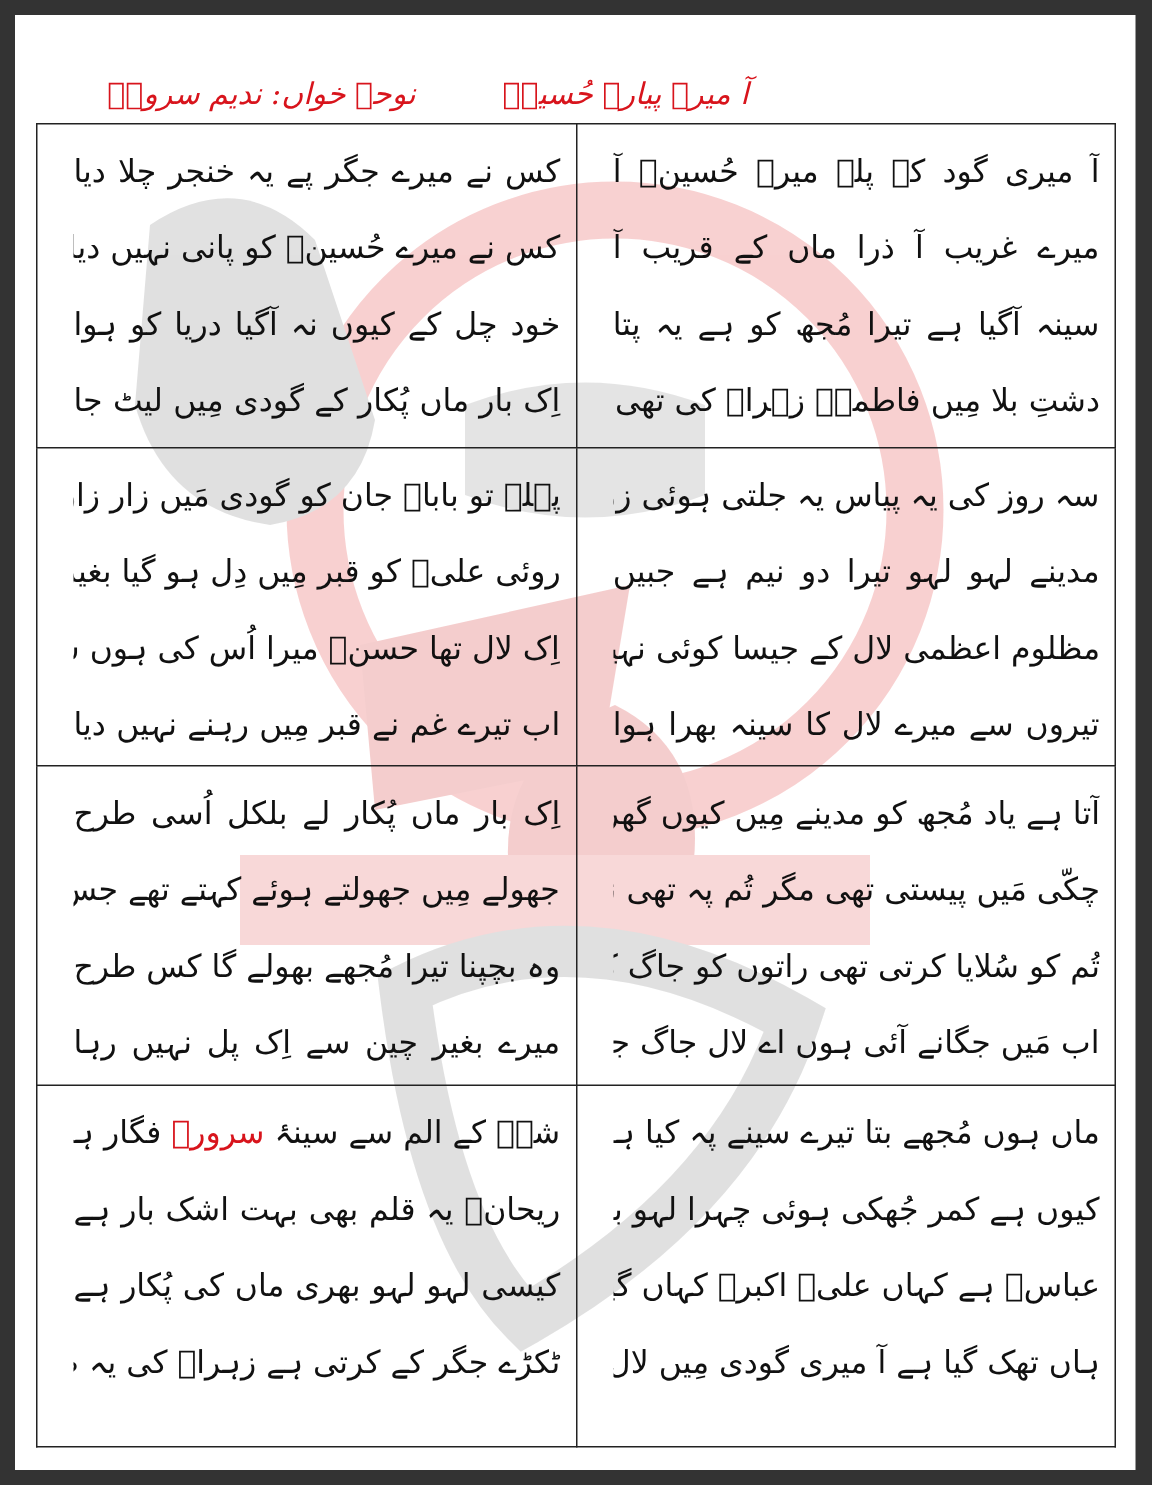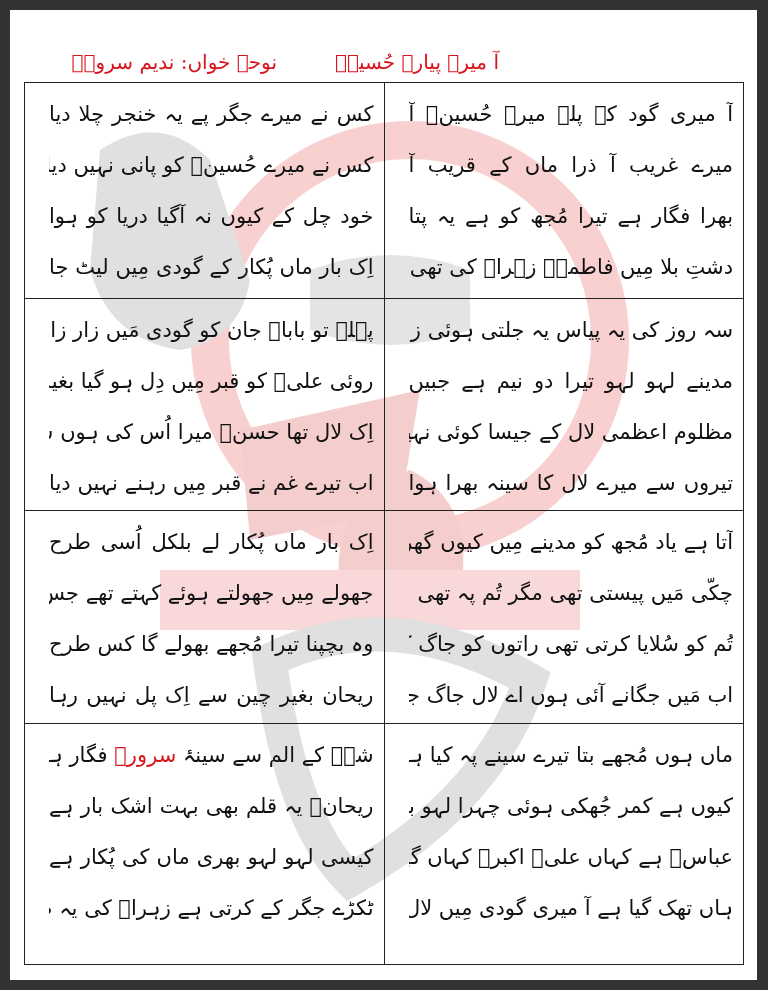--- a/index.html
+++ b/index.html
@@ -33,20 +33,21 @@
     width: 747px;
     height: 72px;
     direction: rtl;
   }
   .header span {
     position: absolute;
     top: 38px;
     color: #d8141c;
     font-family: "DejaVu Serif", serif;
     font-size: 20px;
+    font-style: italic;
     white-space: nowrap;
     line-height: 28px;
   }
   .h-poet { right: 78px; }
   .h-title { right: 258px; }
   .h-reciter { right: 480px; }
 
   table.lyrics {
     position: absolute;
     left: 14px;
@@ -98,21 +99,21 @@
     <span class="h-title">آ میرے پیارے حُسینؑ</span>
     <span class="h-reciter">نوحہ خواں: ندیم سرورؔ</span>
   </div>
 
   <table class="lyrics">
     <tbody>
         <tr class="r1">
       <td>
         <div class="line">آ میری گود کے پلے میرے حُسینؑ آ</div>
         <div class="line">میرے غریب آ ذرا ماں کے قریب آ</div>
-        <div class="line">بھرا فگار ہے تیرا مُجھ کو ہے یہ پتا</div>
+        <div class="line">سینہ آگیا ہے تیرا مُجھ کو ہے یہ پتا</div>
         <div class="line">دشتِ بلا مِیں فاطمہؑ زہراؑ کی تھی صدا</div>
       </td>
       <td>
         <div class="line">کس نے میرے جگر پے یہ خنجر چلا دیا</div>
         <div class="line">کس نے میرے حُسینؑ کو پانی نہیں دیا</div>
         <div class="line">خود چل کے کیوں نہ آگیا دریا کو ہوا</div>
         <div class="line">اِک بار ماں پُکار کے گودی مِیں لیٹ جا</div>
       </td>
     </tr>
     <tr class="r2">
@@ -133,21 +134,21 @@
       <td>
         <div class="line">آتا ہے یاد مُجھ کو مدینے مِیں کیوں گھر</div>
         <div class="line">چکّی مَیں پیستی تھی مگر تُم پہ تھی نظر</div>
         <div class="line">تُم کو سُلایا کرتی تھی راتوں کو جاگ کر</div>
         <div class="line">اب مَیں جگانے آئی ہوں اے لال جاگ جا</div>
       </td>
       <td>
         <div class="line">اِک بار ماں پُکار لے بلکل اُسی طرح</div>
         <div class="line">جھولے مِیں جھولتے ہوئے کہتے تھے جس طرح</div>
         <div class="line">وہ بچپنا تیرا مُجھے بھولے گا کس طرح</div>
-        <div class="line">ریحان بغیر چین سے اِک پل نہیں رہا</div>
+        <div class="line">میرے بغیر چین سے اِک پل نہیں رہا</div>
       </td>
     </tr>
     <tr class="r4">
       <td>
         <div class="line">ماں ہوں مُجھے بتا تیرے سینے پہ کیا ہوا</div>
         <div class="line">کیوں ہے کمر جُھکی ہوئی چہرا لہو بھرا</div>
         <div class="line">عباسؑ ہے کہاں علیؑ اکبرؑ کہاں گیا</div>
         <div class="line">ہاں تھک گیا ہے آ میری گودی مِیں لال آ</div>
       </td>
       <td>

